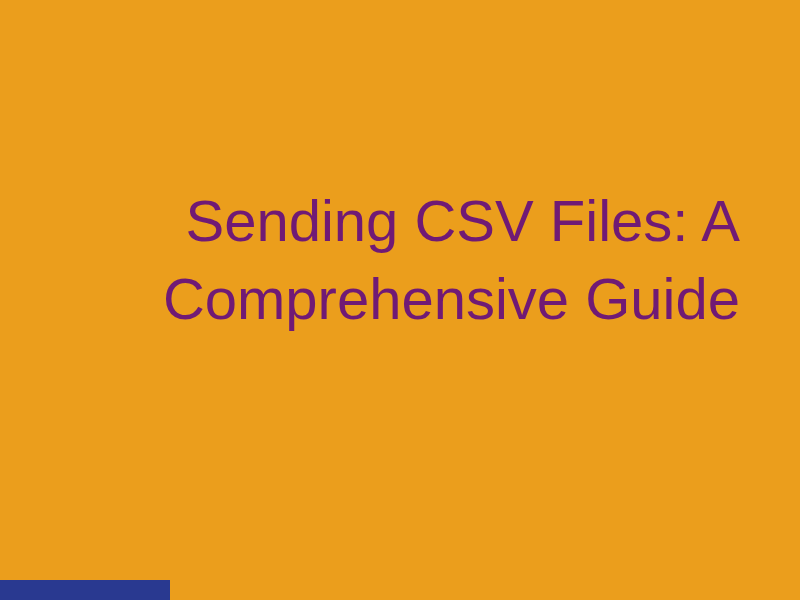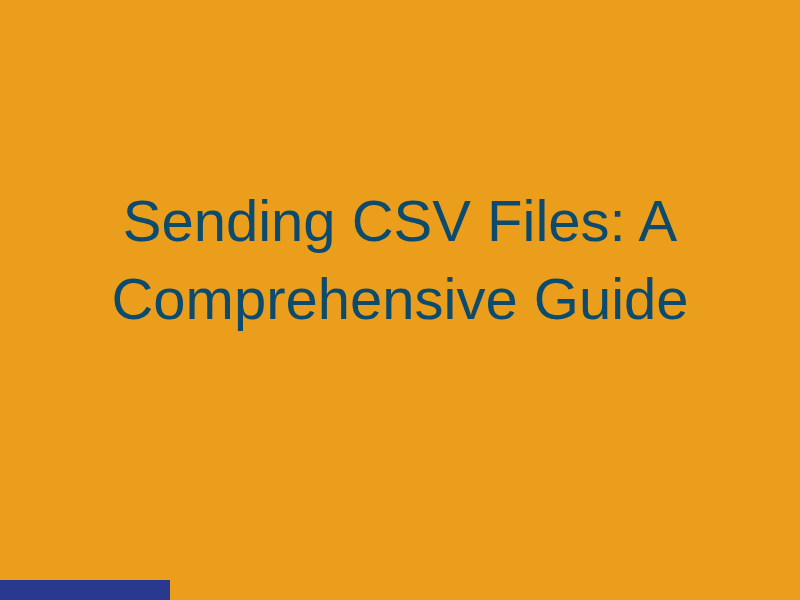--- a/index.html
+++ b/index.html
@@ -11,24 +11,24 @@
       width: 800px;
       height: 600px;
       background-color: #eb9e1c;
       display: flex;
       align-items: center;
       justify-content: center;
       position: relative;
       font-family: Arial, Helvetica, sans-serif;
     }
     .heading {
-      color: #0c4a6e;
+      color: #701a75;
       font-size: 58px;
       font-weight: 400;
-      text-align: center;
+      text-align: right;
       line-height: 1.35;
       padding: 0 60px;
       margin-top: -80px;
     }
     .accent-bar {
       position: absolute;
       bottom: 0;
       left: 0;
       width: 170px;
       height: 20px;

